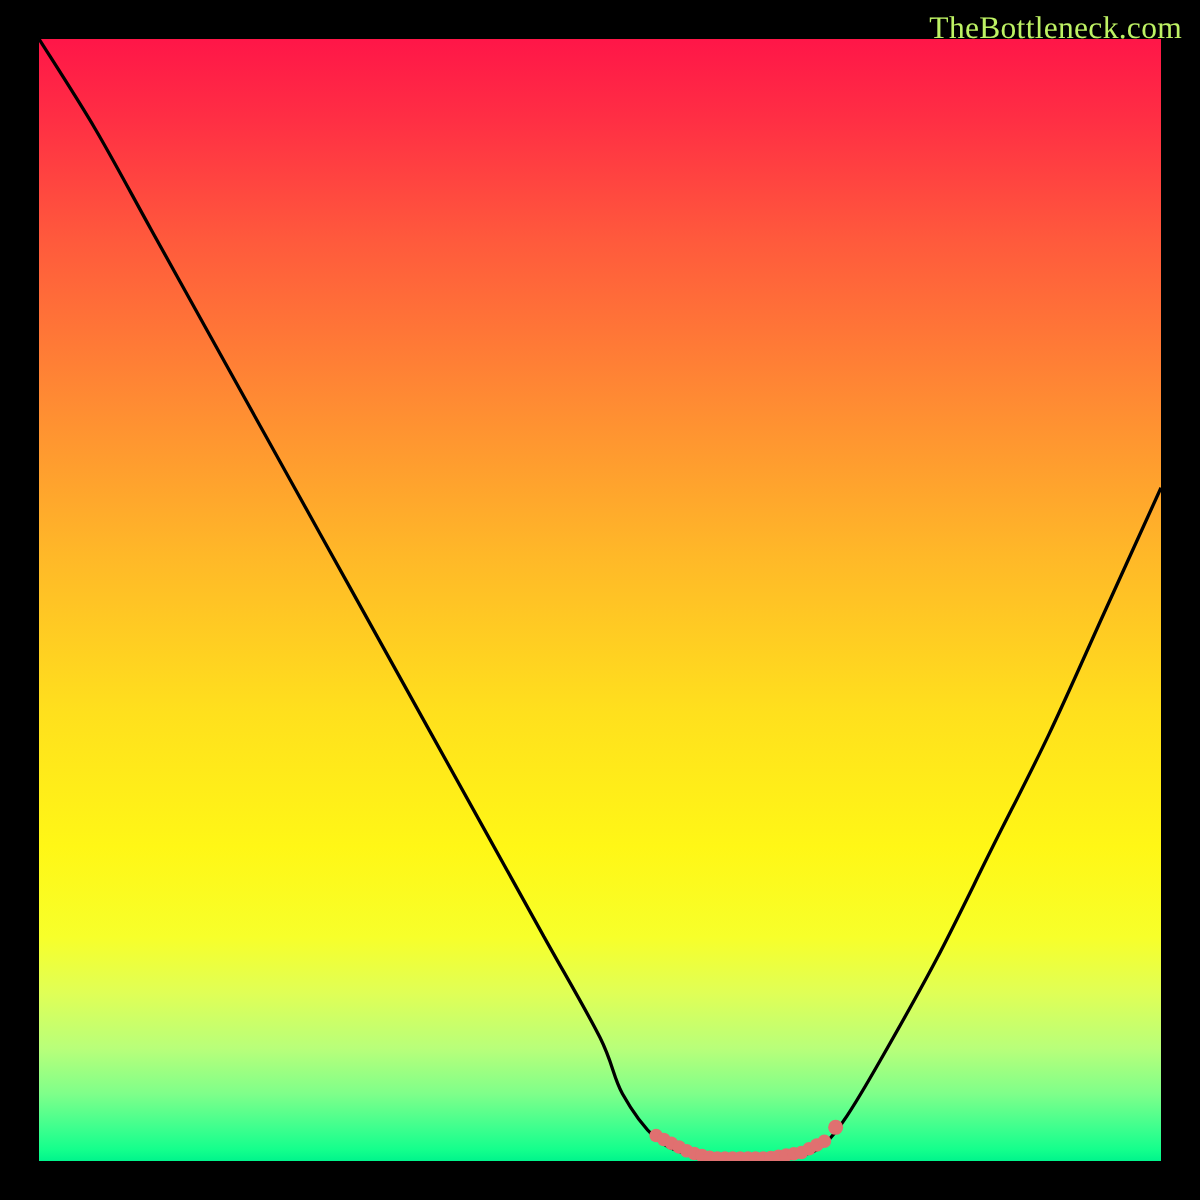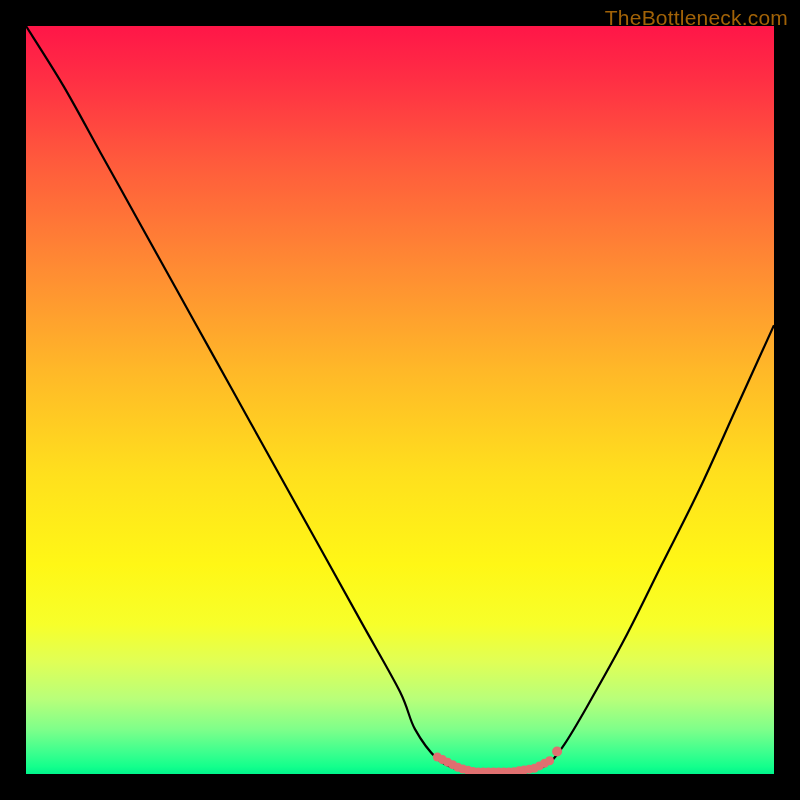--- a/index.html
+++ b/index.html
@@ -8,25 +8,26 @@
     width: 800px;
     height: 800px;
     background: #000;
     position: relative;
     font-family: Arial, sans-serif;
   }
   .watermark {
     position: absolute;
     top: 6px;
     right: 12px;
-    color: #a16207;
+    color: #bef264;
     font-size: 21px;
     font-weight: 500;
     z-index: 10;
     letter-spacing: 0.2px;
+    font-family: Liberation Serif, serif;
   }
   .plot-area {
     position: absolute;
     left: 26px;
     top: 26px;
     width: 748px;
     height: 748px;
     overflow: hidden;
   }
   .gradient-bg {

